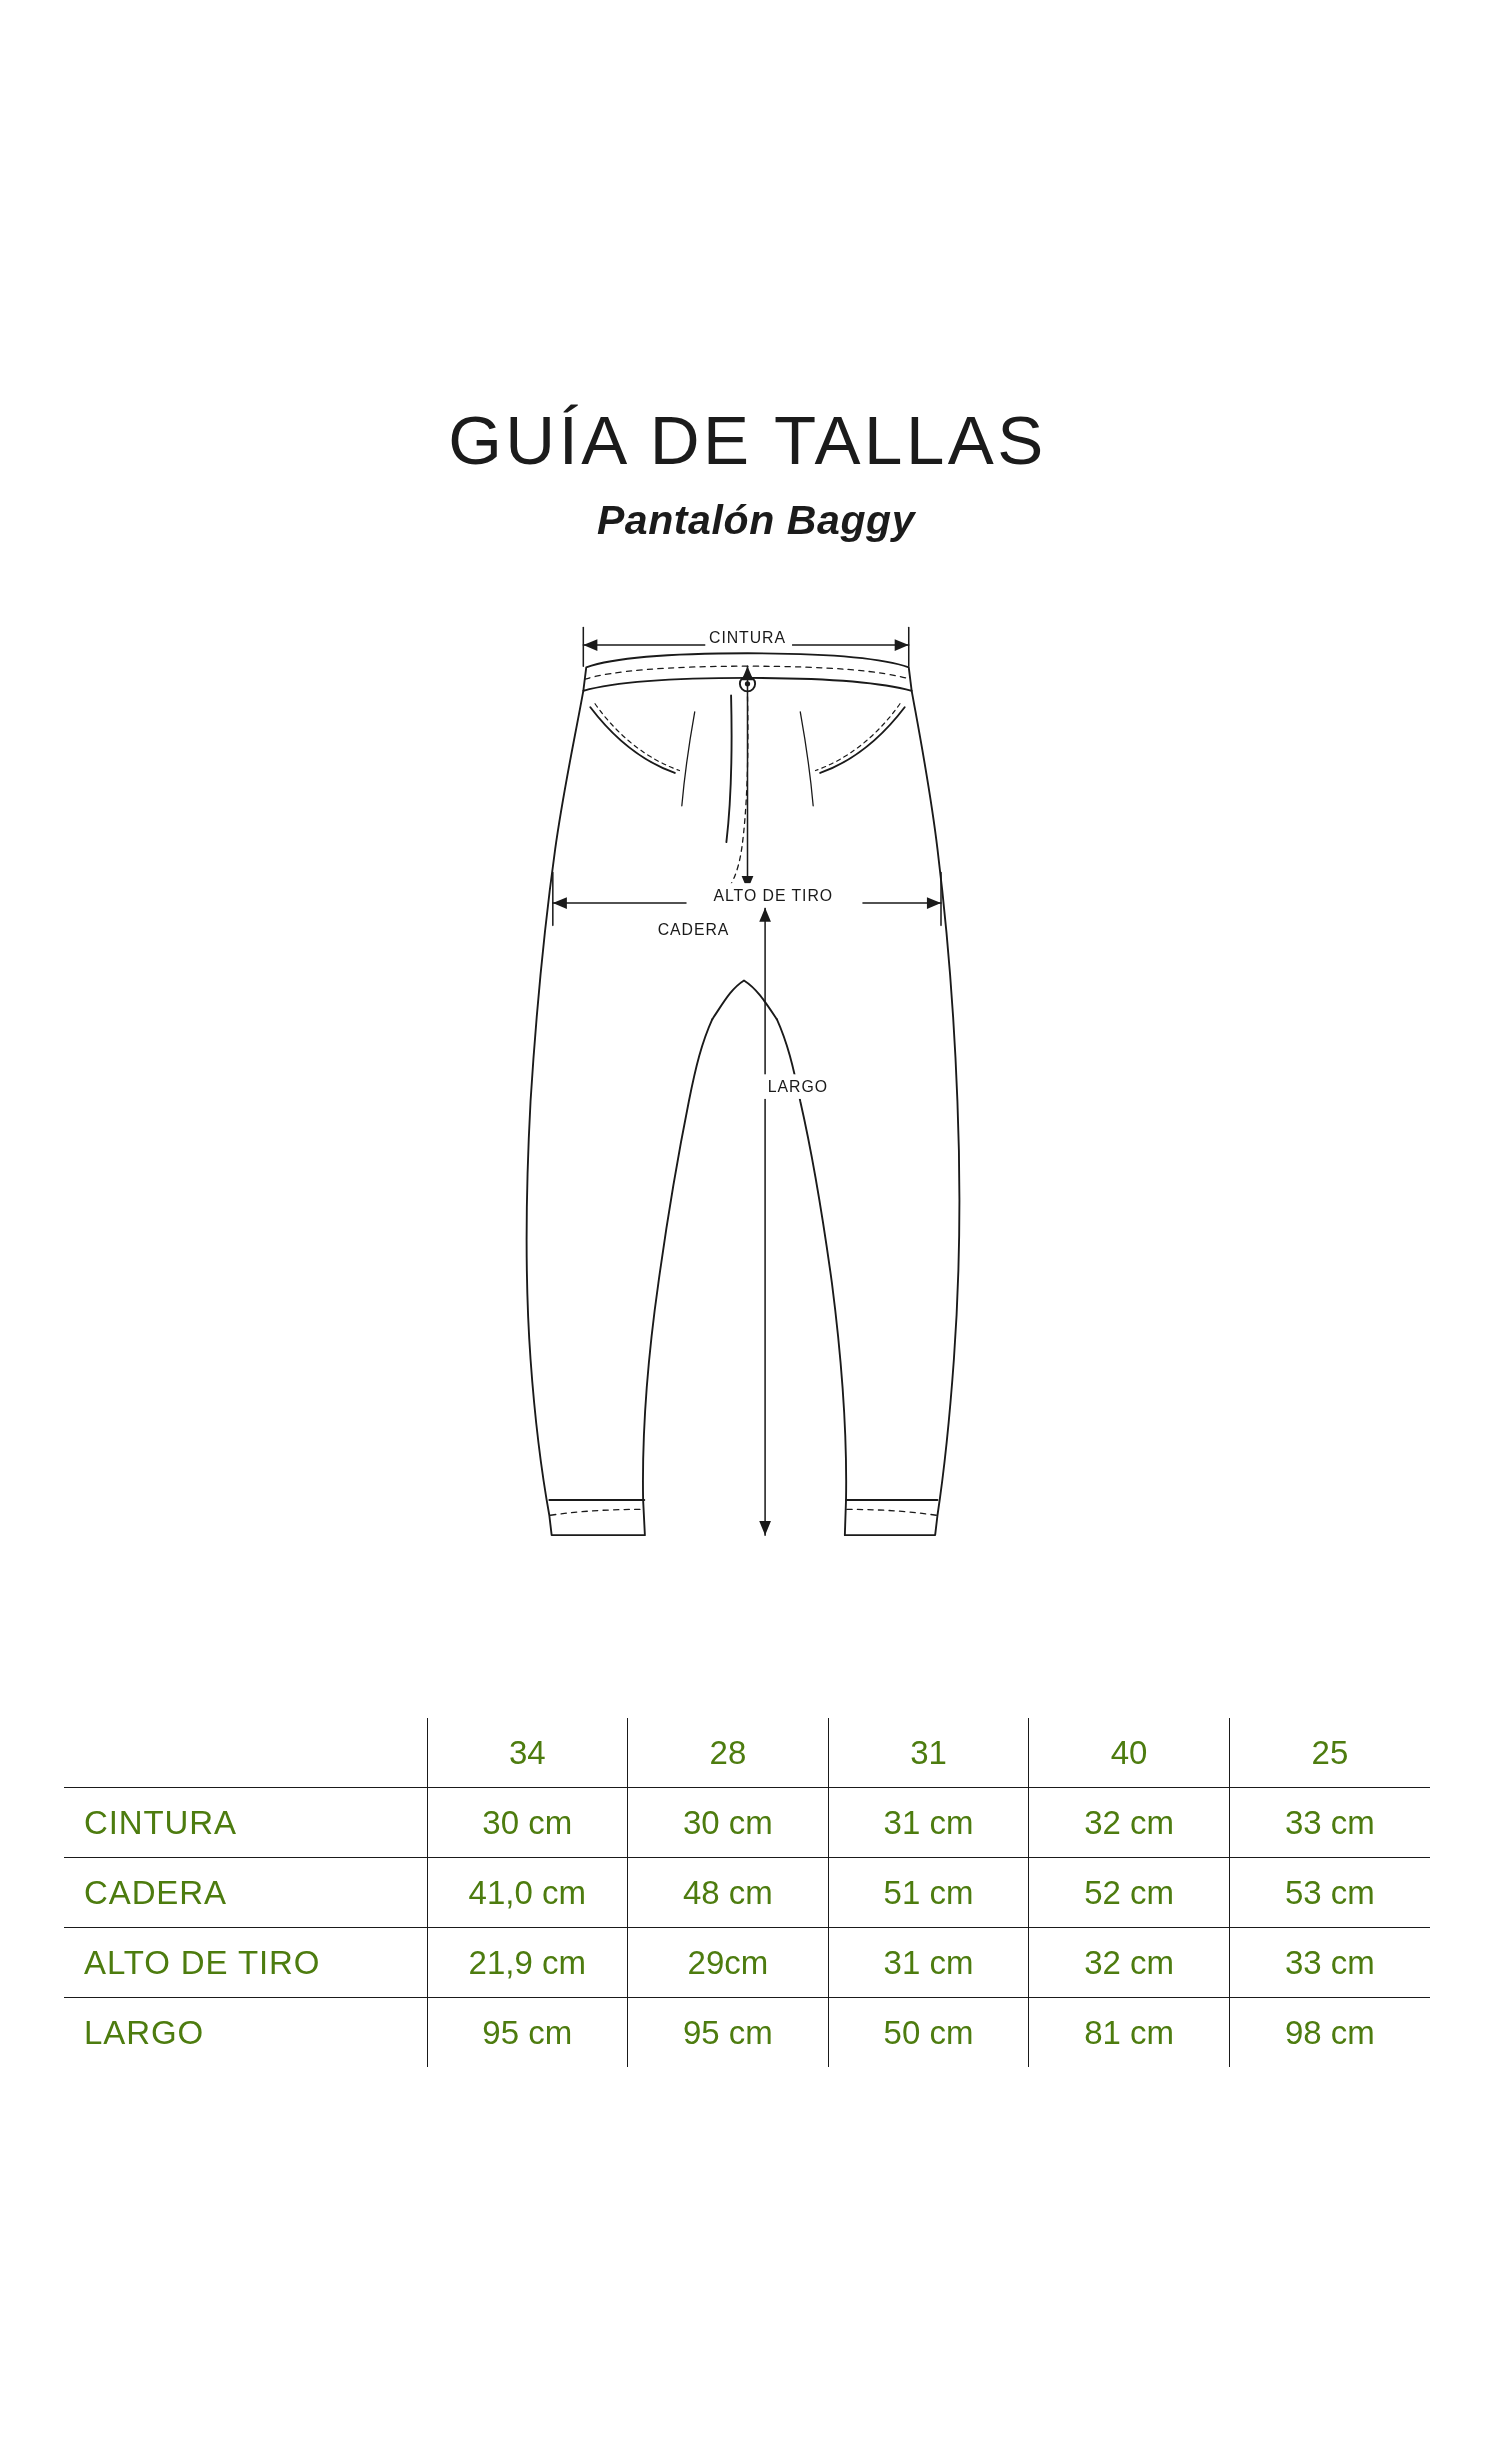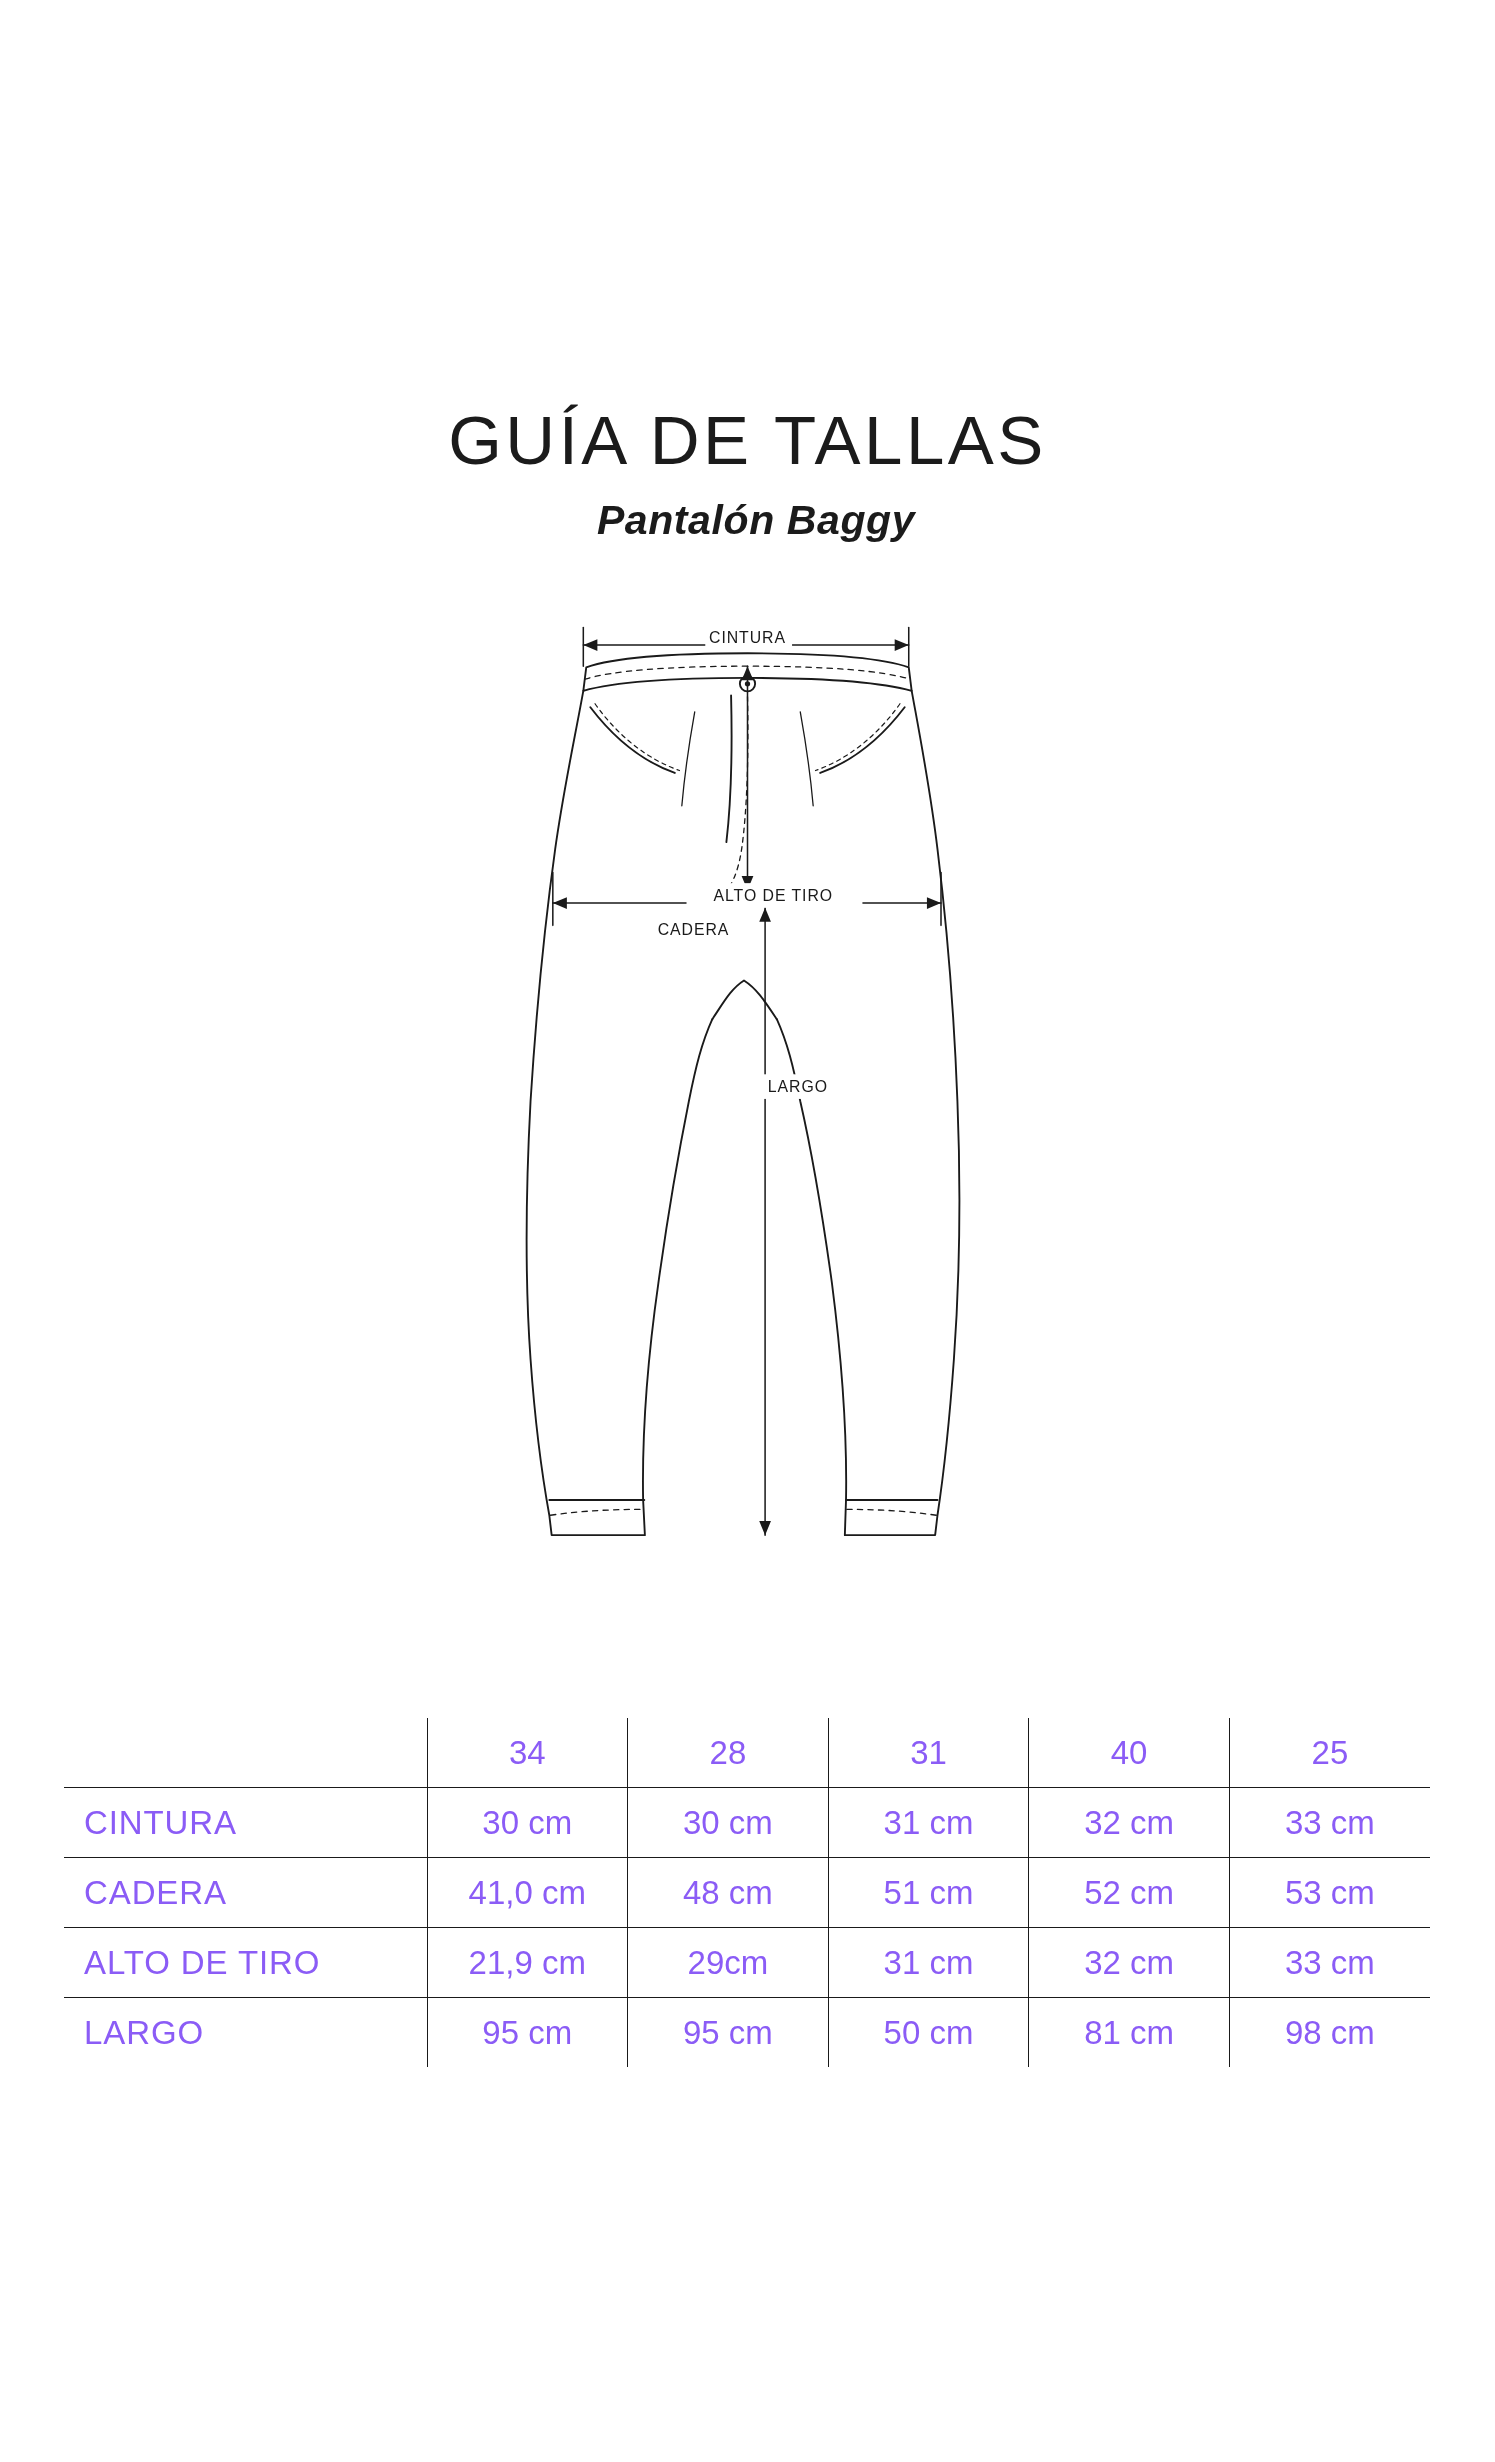--- a/index.html
+++ b/index.html
@@ -71,21 +71,21 @@
     border-collapse: collapse;
     width: 100%;
     table-layout: fixed;
   }
   table.size-table th,
   table.size-table td {
     border: 1.2px solid #1a1a1a;
     height: 69px;
     font-weight: 400;
     font-size: 33px;
-    color: #8b5cf6;
+    color: #4d7c0f;
     text-align: center;
     padding: 0;
   }
   table.size-table th.corner,
   table.size-table td.rowlabel {
     text-align: left;
     padding-left: 20px;
     letter-spacing: 0.9px;
     font-size: 33px;
   }

